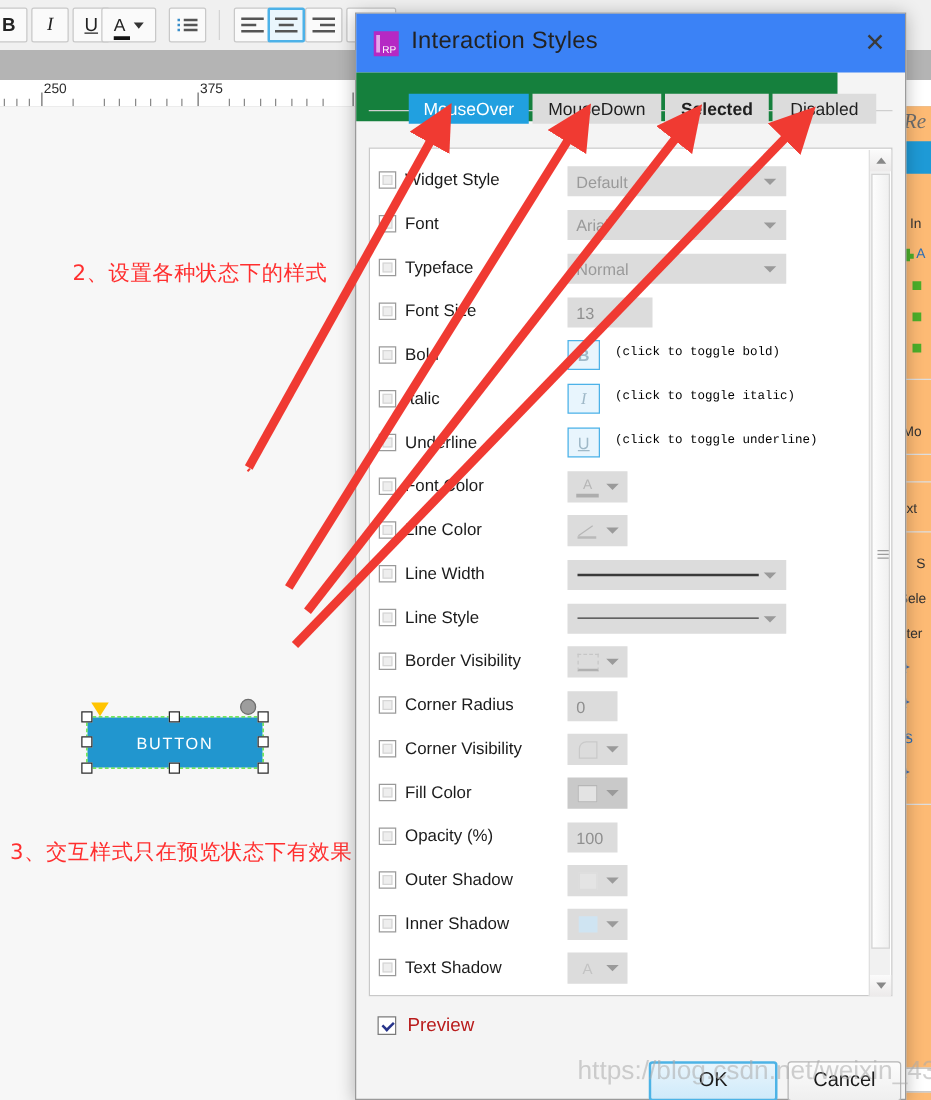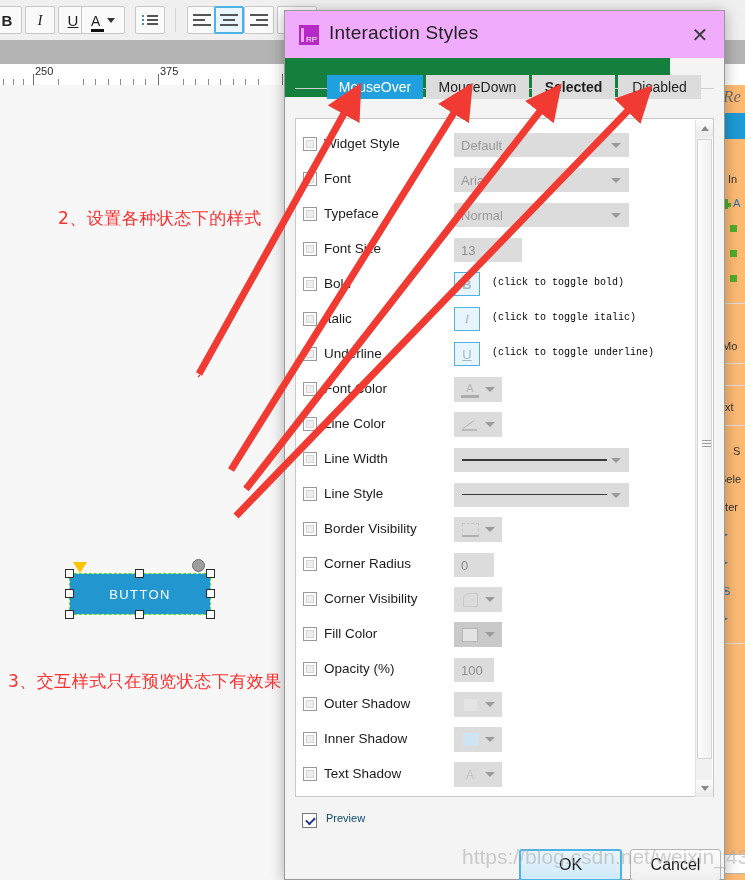--- a/index.html
+++ b/index.html
@@ -62,21 +62,21 @@
   .rp-plus{position:absolute;width:11px;height:11px;}
   .rp-plus i{position:absolute;background:#4caf2a;}
   .rp-green{position:absolute;width:7px;height:7px;background:#4caf2a;}
   .rp-cursor{position:absolute;font-size:10px;color:#4a6fa5;}
   .rp-link{color:#2f6fb5;}
   #rp-box{position:absolute;left:3px;bottom:6px;width:22px;height:18px;border:1px solid #b9b9b9;background:#fff;}
 
   
   #dialog{left:284px;top:10px;width:441px;height:870px;background:#f4f4f4;
           border:1px solid #9a9a9a;box-shadow:0 2px 14px rgba(0,0,0,.30);box-sizing:border-box;}
-  #dlg-titlebar{position:absolute;left:0;top:0;width:439px;height:47px;background:#f0abfc;}
+  #dlg-titlebar{position:absolute;left:0;top:0;width:439px;height:47px;background:#3b82f6;}
   #dlg-icon{position:absolute;left:14px;top:14px;width:20px;height:20px;background:#b529c4;
             display:flex;align-items:flex-end;justify-content:flex-end;box-sizing:border-box;}
   #dlg-icon b{font-size:8px;color:#ffffff;line-height:9px;padding:0 2px 1px 0;font-weight:normal;}
   #dlg-icon:before{content:"";position:absolute;left:2px;top:3px;width:3px;height:14px;background:#e5a6ec;}
   #dlg-title{position:absolute;left:44px;top:11px;font-size:19px;color:#222;letter-spacing:.2px;}
   #dlg-close{position:absolute;right:12px;top:12px;width:24px;height:24px;display:flex;align-items:center;
              justify-content:center;font-size:20px;color:#3a3a3a;line-height:1;}
 
   
   #tabstrip{position:absolute;left:0;top:47px;width:385px;height:39px;background:#15803d;}
@@ -136,21 +136,21 @@
   .sb-down{border-top:5px solid #888;}
   #sb-thumb{position:absolute;left:1px;top:19px;width:15px;height:620px;
             background:linear-gradient(90deg,#fdfdfd,#f0f0f0);border:1px solid #d4d4d4;box-sizing:border-box;}
   #sb-grip{position:absolute;left:4px;top:300px;width:9px;height:7px;}
   #sb-grip i{position:absolute;left:0;width:9px;height:1px;background:#9d9d9d;}
 
   
   #preview-check{position:absolute;left:17px;top:802px;width:15px;height:15px;border:1px solid #7a7a7a;background:#fff;box-sizing:border-box;}
   #preview-check:after{content:"";position:absolute;left:3px;top:3px;width:7px;height:4px;
       border-left:2px solid #27348b;border-bottom:2px solid #27348b;transform:rotate(-45deg);}
-  #preview-label{position:absolute;left:41px;top:801px;font-size:11px;color:#0c4a6e;}
+  #preview-label{position:absolute;left:41px;top:801px;font-size:15px;color:#b91c1c;}
   .dlgbtn{position:absolute;height:32px;border-radius:3px;display:flex;align-items:center;
           justify-content:center;font-size:16px;color:#1b1b1b;box-sizing:border-box;}
   #ok-button{left:234px;top:838px;width:103px;background:linear-gradient(#e9f5fc,#cfeafa);
              border:2px solid #4cb3e6;}
   #cancel-button{left:345px;top:838px;width:91px;background:linear-gradient(#fcfcfc,#efefef);border:1px solid #b5b5b5;}
 
   
   #watermark{left:462px;top:845px;font-size:21px;color:rgba(170,170,170,.55);white-space:nowrap;
              font-family:"Liberation Sans",sans-serif;}
 

